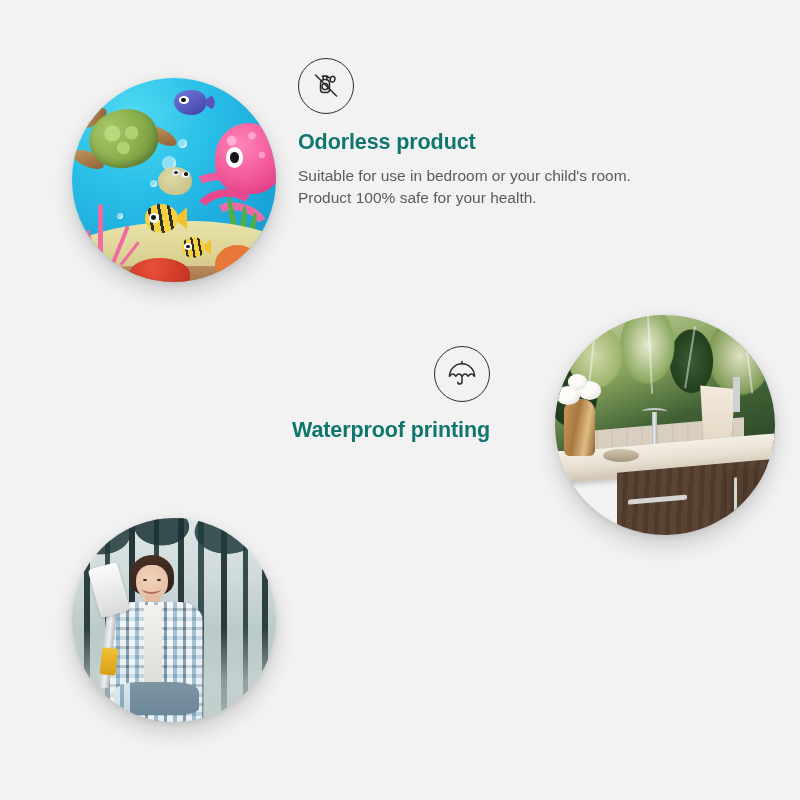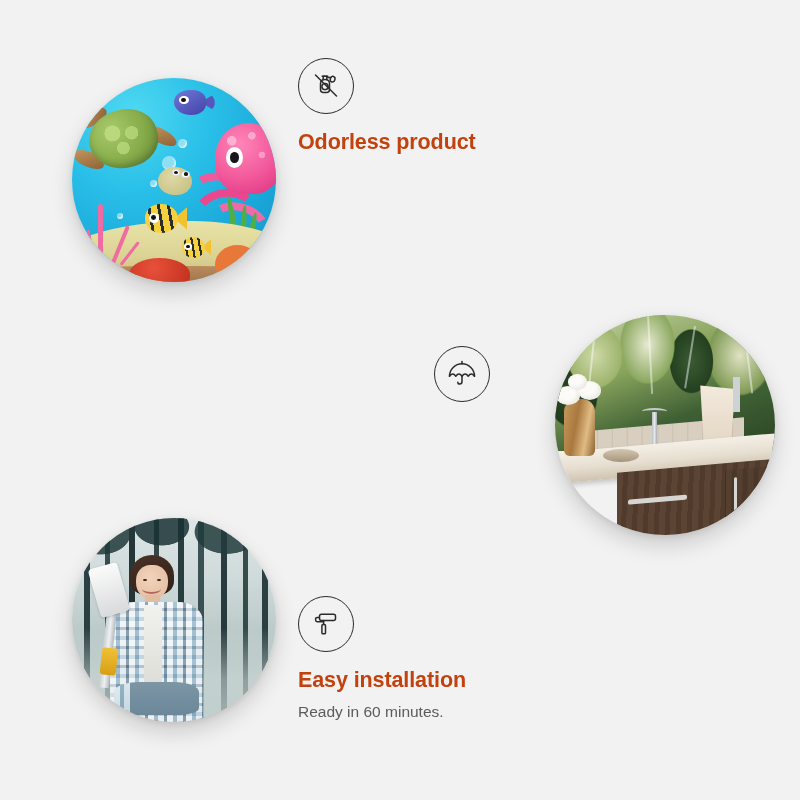--- a/index.html
+++ b/index.html
@@ -331,21 +331,21 @@
     border: 1.6px solid #2b2b2b;
     border-radius: 50%;
     display: flex; align-items: center; justify-content: center;
     box-sizing: border-box;
   }
   .feature .icon-circle svg { display:block; }
   .feature h3 {
     margin: 0;
     font-size: 21.5px;
     font-weight: 700;
-    color: #c2410c;
+    color: #0f766e;
     letter-spacing: -0.1px;
     line-height: 1.2;
   }
   .feature p {
     margin: 0;
     font-size: 15.5px;
     color: #5b5b5b;
     line-height: 1.45;
     font-weight: 400;
   }
@@ -492,39 +492,29 @@
         <path d="M11.5 14.5 C11.5 12 13.5 10.5 16 10.5 C18.5 10.5 20.5 12 20.5 14.5 L20.5 20.5 C20.5 22.2 19.2 23.5 17.5 23.5 L14.5 23.5 C12.8 23.5 11.5 22.2 11.5 20.5 Z"></path>
         <path d="M14.2 10.5 L14.2 7.2 L17.8 7.2 L17.8 10.5"></path>
         <path d="M13.2 7.2 L18.8 7.2"></path>
         <path d="M18.8 8.6 L21.6 8.6"></path>
         <ellipse cx="23.6" cy="10.2" rx="2.3" ry="2.9" transform="rotate(18 23.6 10.2)"></ellipse>
         <circle cx="16" cy="17.6" r="3.1"></circle>
         <path d="M6.5 6 L27.5 27"></path>
       </svg>
     </div>
     <h3>Odorless product</h3>
+    <p>Suitable for use in bedroom or your child's room. Product 100% safe for your health.</p>
   </div>
 
   <div class="feature f-waterproof">
     <div class="icon-circle">
       <svg width="34" height="34" viewBox="0 0 34 34" fill="none" stroke="#2b2b2b" stroke-width="1.5" stroke-linecap="round" stroke-linejoin="round">
         <path d="M4.5 19.2 C4.5 12.3 10.1 6.8 17 6.8 C23.9 6.8 29.5 12.3 29.5 19.2"></path>
         <path d="M4.5 19.2 C6.6 16.4 8.7 16.4 10.8 19.2 C12.9 16.4 15 16.4 17 19.2 C19.1 16.4 21.2 16.4 23.2 19.2 C25.3 16.4 27.4 16.4 29.5 19.2"></path>
         <path d="M17 19.2 L17 24.6 C17 26.1 15.9 27.1 14.7 27.1 C13.6 27.1 12.8 26.3 12.8 25.3"></path>
         <path d="M17 6.8 L17 4.6"></path>
       </svg>
     </div>
+    <h3>Waterproof printing</h3>
   </div>
 
-  <div class="feature f-install">
-    <div class="icon-circle">
-      <svg width="34" height="34" viewBox="0 0 34 34" fill="none" stroke="#2b2b2b" stroke-width="1.5" stroke-linecap="round" stroke-linejoin="round">
-        <rect x="10.5" y="7.2" width="16" height="6.4" rx="2"></rect>
-        <path d="M10.5 10.4 L8.2 10.4 C7.3 10.4 6.6 11.1 6.6 12 L6.6 13.1 C6.6 14 7.3 14.7 8.2 14.7 L14.6 14.7"></path>
-        <path d="M14.6 13.6 L14.6 17.6"></path>
-        <rect x="12.9" y="17.6" width="3.6" height="9.2" rx="1.1"></rect>
-      </svg>
-    </div>
-    <h3>Easy installation</h3>
-    <p>Ready in 60 minutes.</p>
-  </div>
 
 </div>
 
 </body></html>

